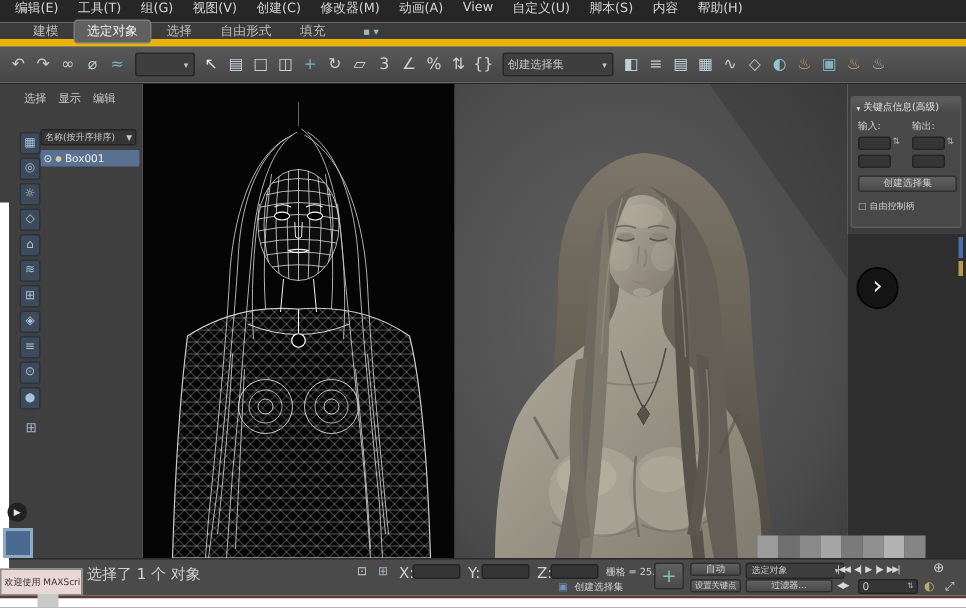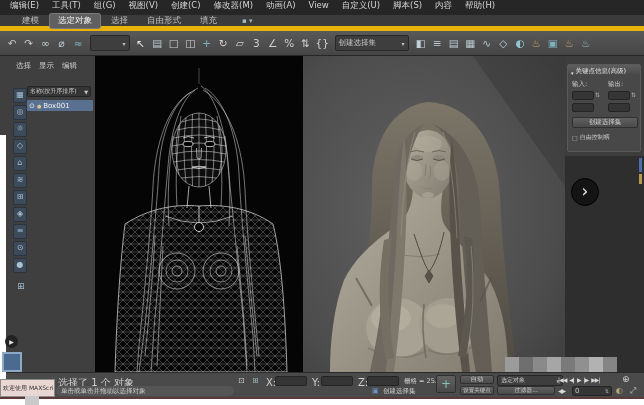--- a/index.html
+++ b/index.html
@@ -282,23 +282,20 @@
     <span class="mosq" style="background: rgb(138, 138, 138);"></span>
     <span class="mosq" style="background: rgb(166, 166, 166);"></span>
     <span class="mosq" style="background: rgb(122, 122, 122);"></span>
     <span class="mosq" style="background: rgb(144, 144, 144);"></span>
     <span class="mosq" style="background: rgb(178, 178, 178);"></span>
     <span class="mosq" style="background: rgb(133, 133, 133);"></span>
   </div>
 
 <div class="abs" style="left:0;top:372px;width:644px;height:25px;background:#4a4a4a;border-top:1px solid #2a2a2a;box-sizing:border-box">
   <span class="abs tinytxt" style="left:58px;top:3px">选择了 1 个 对象</span>
-  <div class="abs" style="left:56px;top:13px;width:178px;height:10px;background:#555;border-radius:5px;display:flex;align-items:center;padding-left:5px;box-sizing:border-box">
-    <span style="font-size:6.5px;color:#cfcfcf;white-space:nowrap">单击或单击并拖动以选择对象</span>
-  </div>
   <span class="abs" style="left:238px;top:3px;font-size:8px;color:#c9c9c9">⊡</span>
   <span class="abs" style="left:252px;top:3px;font-size:8px;color:#9fb6bd">⊞</span>
   <span class="abs tinytxt" style="left:266px;top:4px">X:</span>
   <div class="abs fld" style="left:275px;top:3px;width:32px;height:10px">
       <span></span>
     </div>
   <span class="abs tinytxt" style="left:312px;top:4px">Y:</span>
   <div class="abs fld" style="left:321px;top:3px;width:32px;height:10px">
       <span></span>
     </div>

